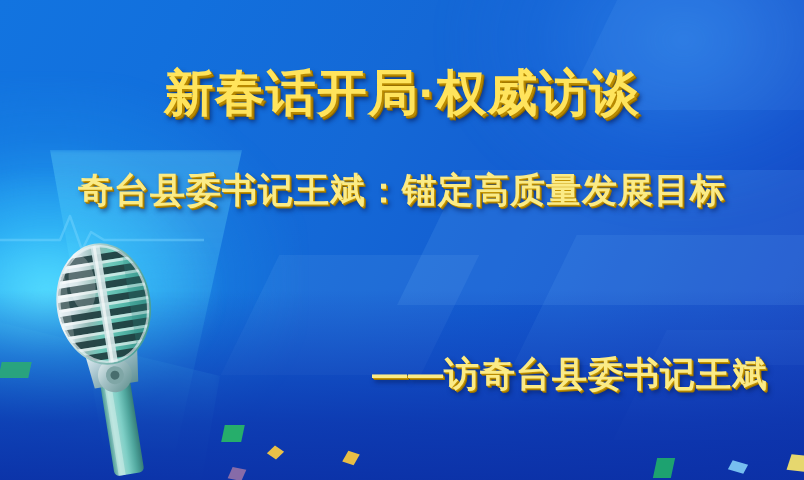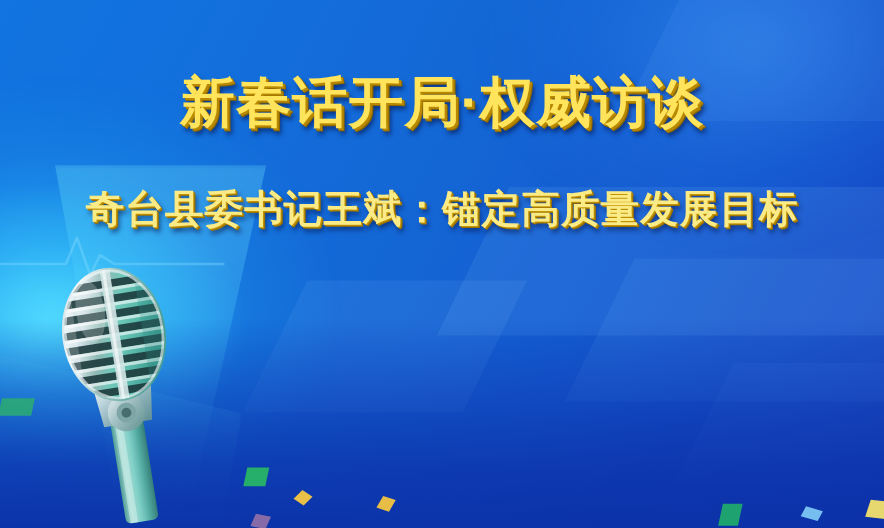--- a/index.html
+++ b/index.html
@@ -333,15 +333,16 @@
       </g>
     </svg>
   </div>
 
   <div class="text-layer">
     <div class="headline">新春话开局·权威访谈</div>
 
     <div class="subline l1">奇台县委书记王斌：锚定高质量发展目标</div>
 
 
+    <div class="byline">——访奇台县委书记王斌</div>
   </div>
 
 </div>
 
 </body></html>

